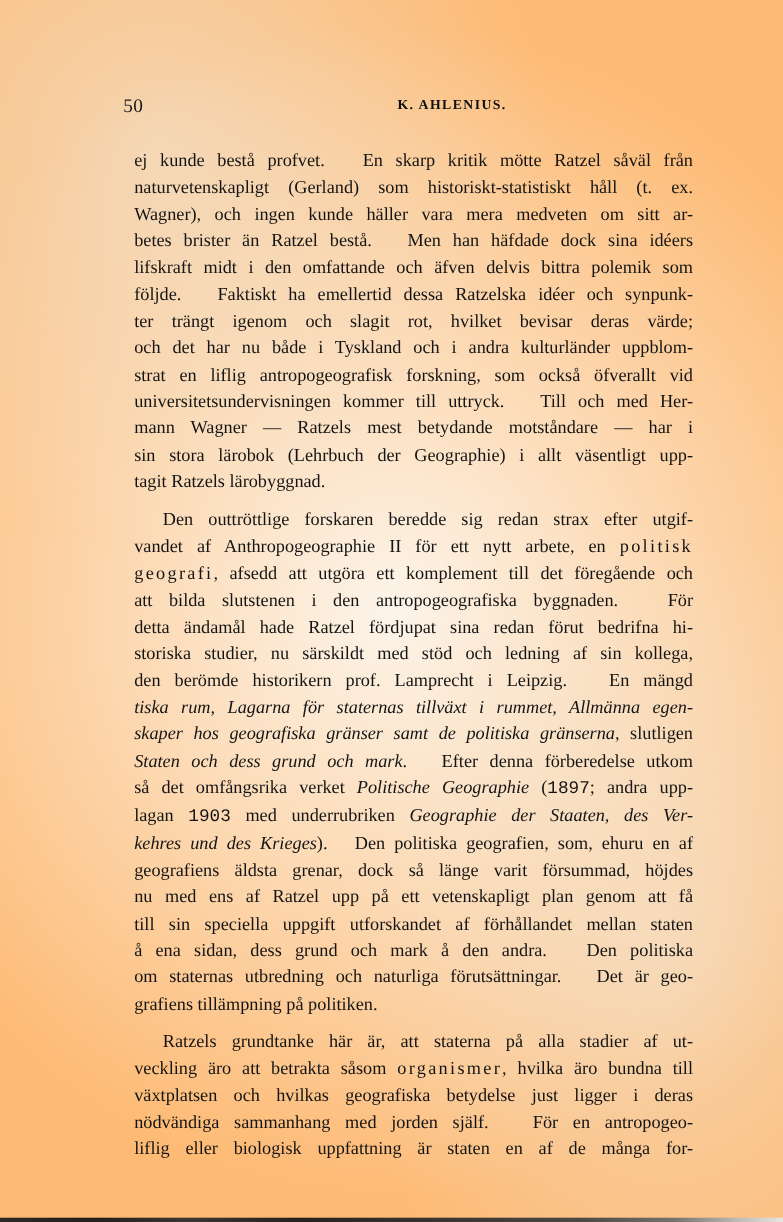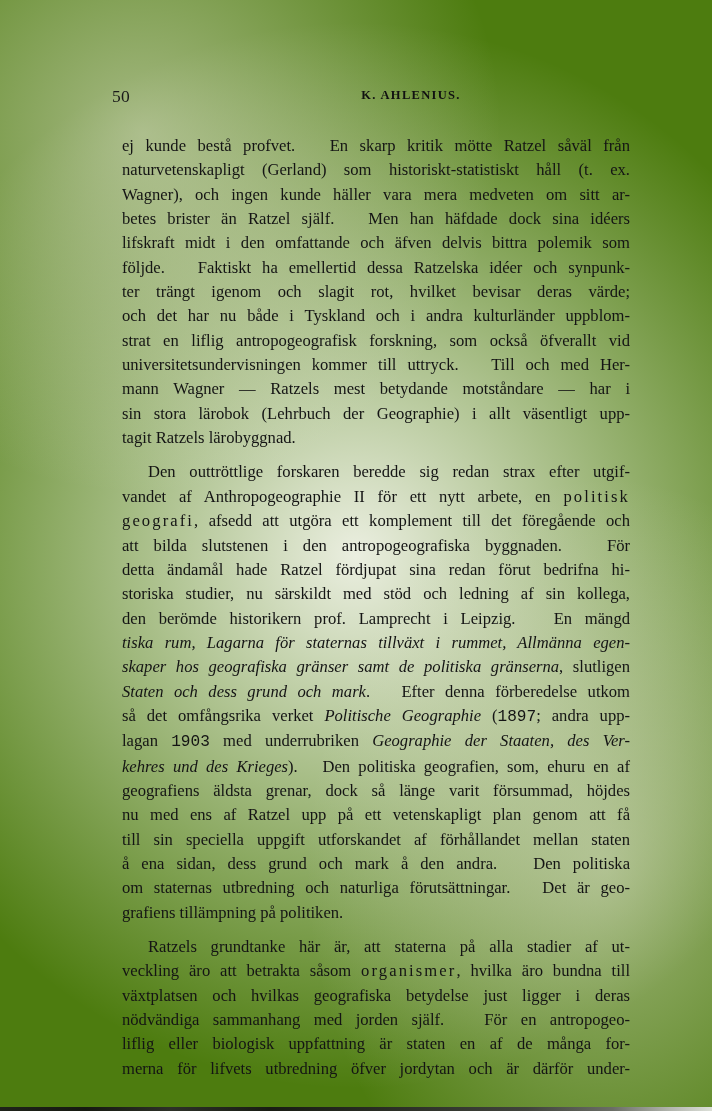--- a/index.html
+++ b/index.html
@@ -7,21 +7,21 @@
     padding: 0;
     background: #ffffff;
   }
   body {
     font-family: "Liberation Serif", "DejaVu Serif", serif;
   }
   .page {
     position: relative;
     width: 712px;
     height: 1111px;
-    background: #4d7c0f;
+    background: #fdba74;
     overflow: hidden;
     box-sizing: border-box;
   }
   
   .paper-tint {
     position: absolute;
     inset: 0;
     background:
       radial-gradient(ellipse 70% 45% at 20% 12%, rgba(238,235,226,0.55), rgba(255,255,255,0) 72%),
       radial-gradient(ellipse 60% 50% at 85% 78%, rgba(240,237,228,0.5), rgba(255,255,255,0) 70%),
@@ -126,21 +126,21 @@
     <span class="folio">50</span>
     <span class="running-head">K. AHLENIUS.</span>
   </div>
 
   <div class="body-col">
 
     <p class="no-indent">
       <span class="ln">ej kunde bestå profvet.   En skarp kritik mötte Ratzel såväl från</span>
       <span class="ln">naturvetenskapligt (Gerland) som historiskt-statistiskt håll (t. ex.</span>
       <span class="ln">Wagner), och ingen kunde häller vara mera medveten om sitt ar-</span>
-      <span class="ln">betes brister än Ratzel själf.   Men han häfdade dock sina idéers</span>
+      <span class="ln">betes brister än Ratzel bestå.   Men han häfdade dock sina idéers</span>
       <span class="ln">lifskraft midt i den omfattande och äfven delvis bittra polemik som</span>
       <span class="ln">följde.   Faktiskt ha emellertid dessa Ratzelska idéer och synpunk-</span>
       <span class="ln">ter trängt igenom och slagit rot, hvilket bevisar deras värde;</span>
       <span class="ln">och det har nu både i Tyskland och i andra kulturländer uppblom-</span>
       <span class="ln">strat en liflig antropogeografisk forskning, som också öfverallt vid</span>
       <span class="ln">universitetsundervisningen kommer till uttryck.   Till och med Her-</span>
       <span class="ln">mann Wagner — Ratzels mest betydande motståndare — har i</span>
       <span class="ln">sin stora lärobok (Lehrbuch der Geographie) i allt väsentligt upp-</span>
       <span class="ln last">tagit Ratzels lärobyggnad.</span>
     </p>
@@ -179,19 +179,18 @@
     </p>
 
     <p class="no-indent">
       <span class="ln ind"><span>Ratzels grundtanke här är, att staterna på alla stadier af ut-</span></span>
 
       <span class="ln">veckling äro att betrakta såsom <span class="sp">organismer</span>, hvilka äro bundna till</span>
 
       <span class="ln">växtplatsen och hvilkas geografiska betydelse just ligger i deras</span>
       <span class="ln">nödvändiga sammanhang med jorden själf.   För en antropogeo-</span>
       <span class="ln">liflig eller biologisk uppfattning är staten en af de många for-</span>
-      <span class="ln">merna för lifvets utbredning öfver jordytan och är därför under-</span>
     </p>
 
   </div>
 
   <div class="scan-edge"></div>
 </div>
 
 </body></html>

